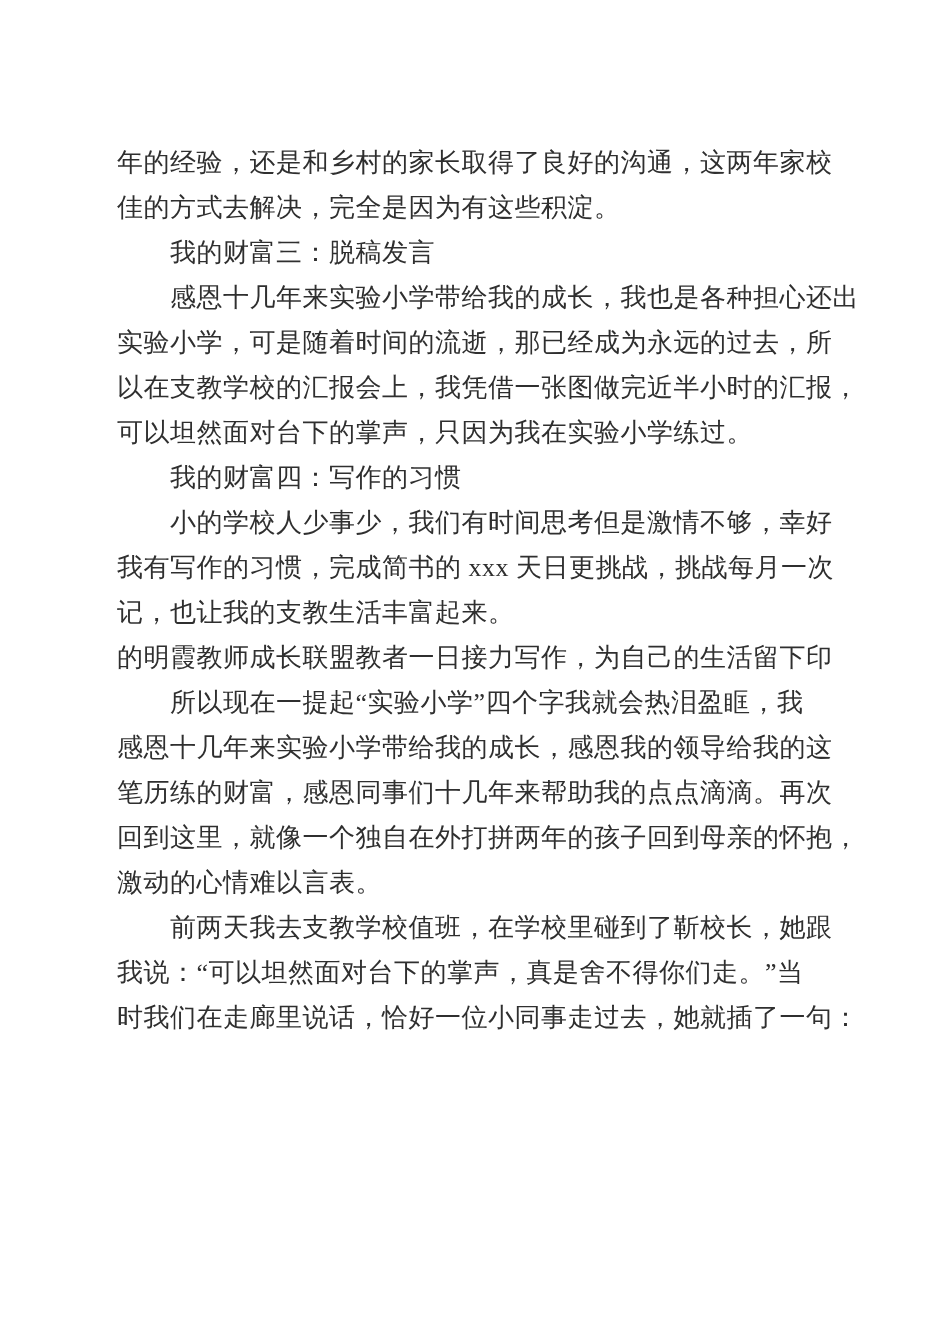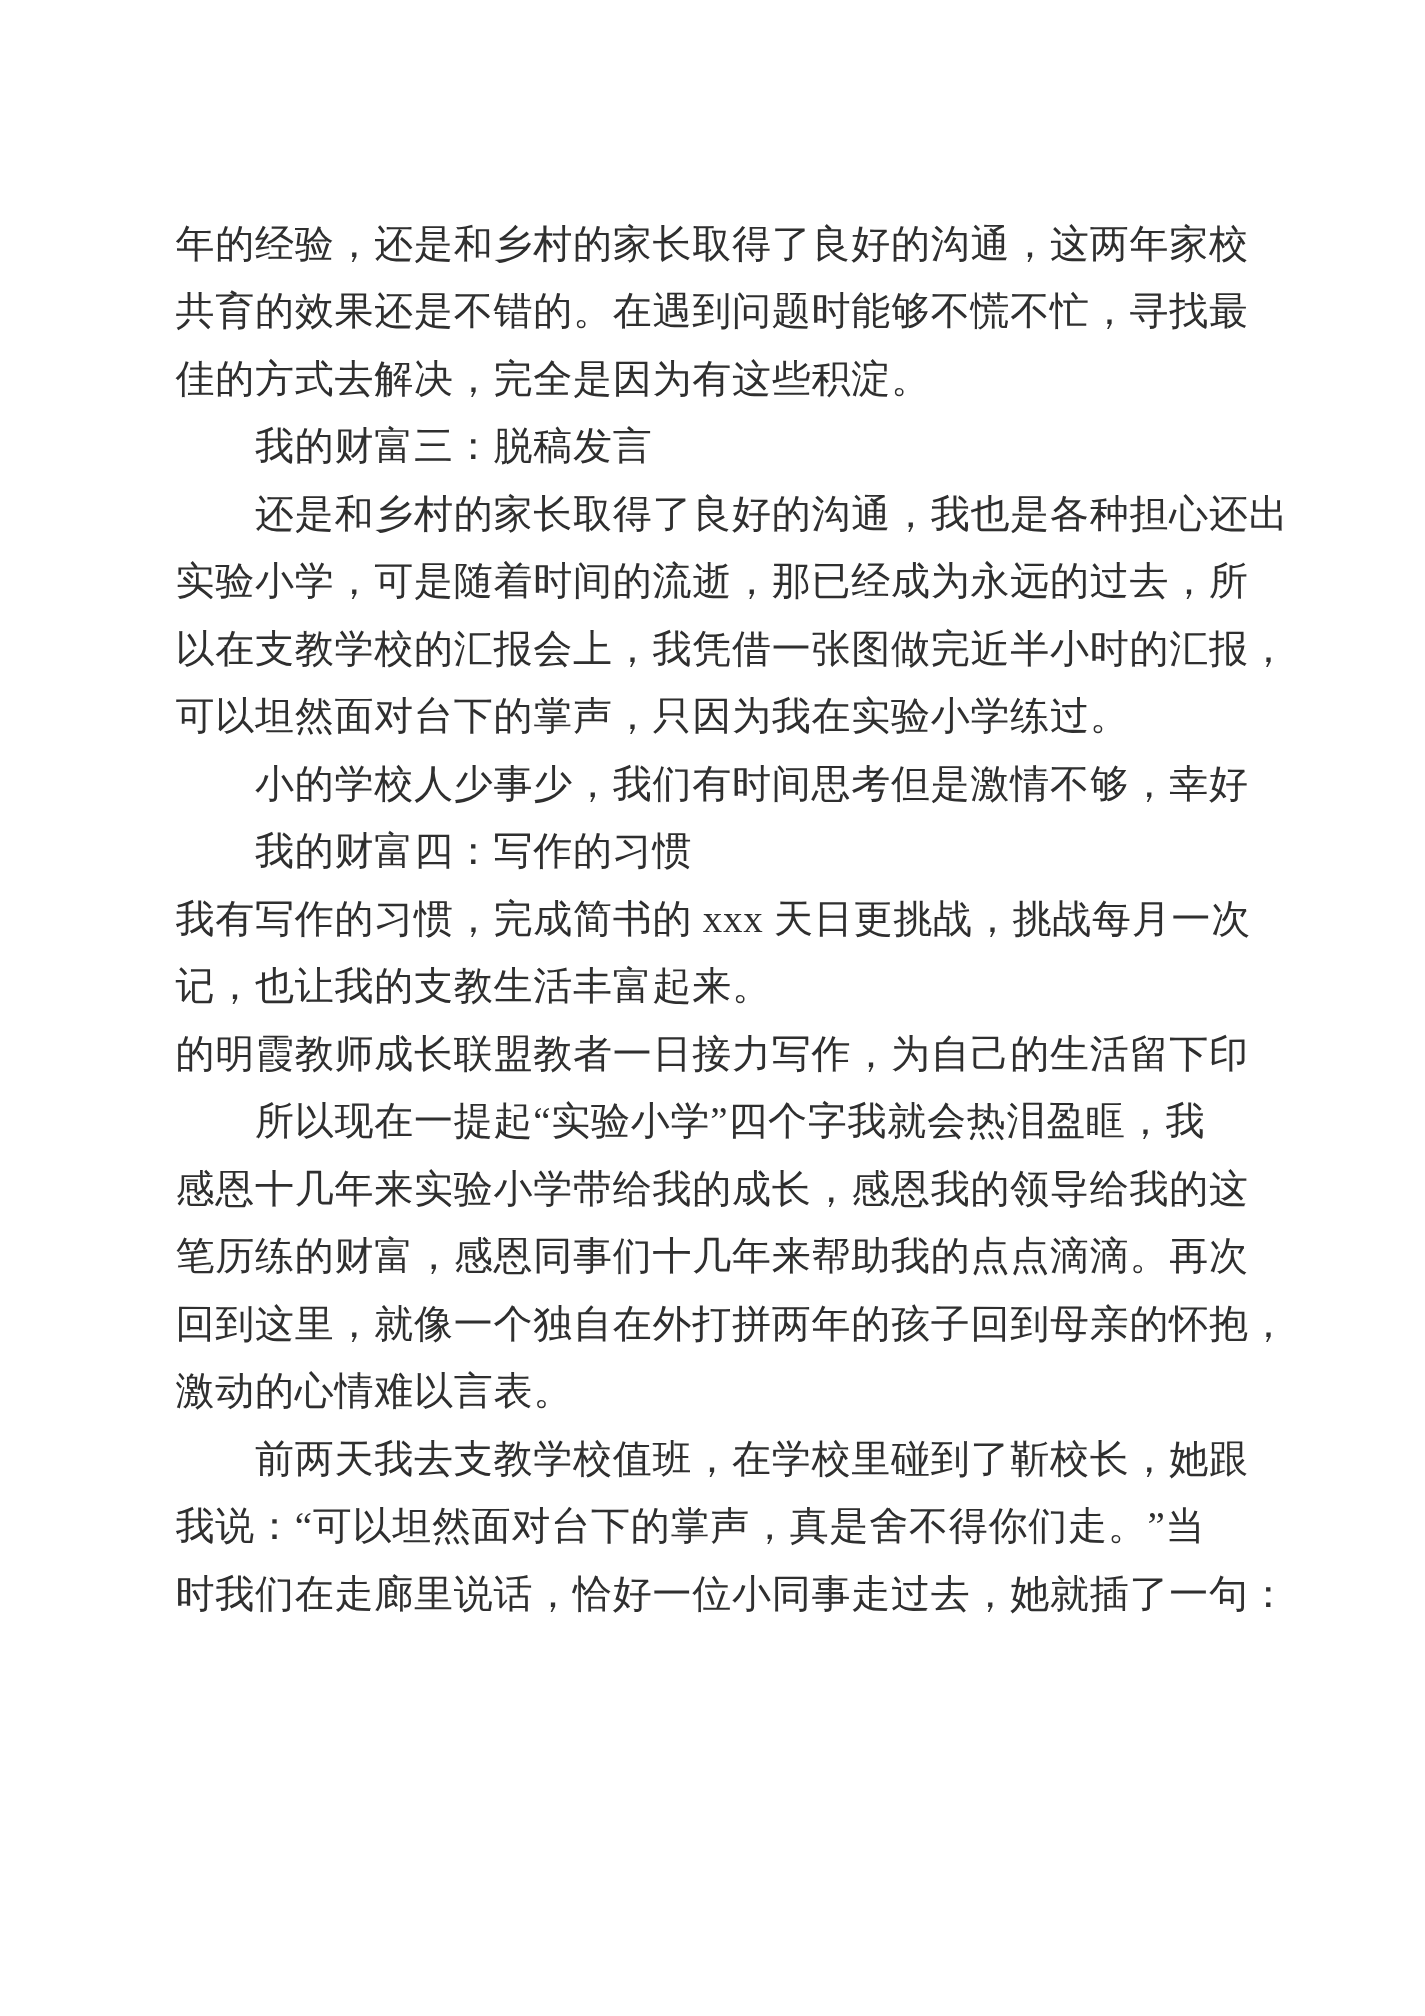--- a/index.html
+++ b/index.html
@@ -37,29 +37,28 @@
   .line.indent {
     padding-left: 53px;
   }
 </style>
 </head>
 <body>
 
 <div class="page">
   <div class="doc-body">
       <div class="line">年的经验，还是和乡村的家长取得了良好的沟通，这两年家校</div>
-      <div class="line">共育的效果还是不错的。在遇到问题时能够不慌不忙，寻找最</div>
       <div class="line">佳的方式去解决，完全是因为有这些积淀。</div>
       <div class="line indent">我的财富三：脱稿发言</div>
-      <div class="line indent">还是和乡村的家长取得了良好的沟通，我也是各种担心还出</div>
+      <div class="line indent">感恩十几年来实验小学带给我的成长，我也是各种担心还出</div>
       <div class="line">实验小学，可是随着时间的流逝，那已经成为永远的过去，所</div>
       <div class="line">以在支教学校的汇报会上，我凭借一张图做完近半小时的汇报，</div>
       <div class="line">可以坦然面对台下的掌声，只因为我在实验小学练过。</div>
+      <div class="line indent">我的财富四：写作的习惯</div>
       <div class="line indent">小的学校人少事少，我们有时间思考但是激情不够，幸好</div>
-      <div class="line indent">我的财富四：写作的习惯</div>
       <div class="line">我有写作的习惯，完成简书的 xxx 天日更挑战，挑战每月一次</div>
       <div class="line">记，也让我的支教生活丰富起来。</div>
       <div class="line">的明霞教师成长联盟教者一日接力写作，为自己的生活留下印</div>
       <div class="line indent">所以现在一提起“实验小学”四个字我就会热泪盈眶，我</div>
       <div class="line">感恩十几年来实验小学带给我的成长，感恩我的领导给我的这</div>
       <div class="line">笔历练的财富，感恩同事们十几年来帮助我的点点滴滴。再次</div>
       <div class="line">回到这里，就像一个独自在外打拼两年的孩子回到母亲的怀抱，</div>
       <div class="line">激动的心情难以言表。</div>
       <div class="line indent">前两天我去支教学校值班，在学校里碰到了靳校长，她跟</div>
       <div class="line">我说：“可以坦然面对台下的掌声，真是舍不得你们走。”当</div>

